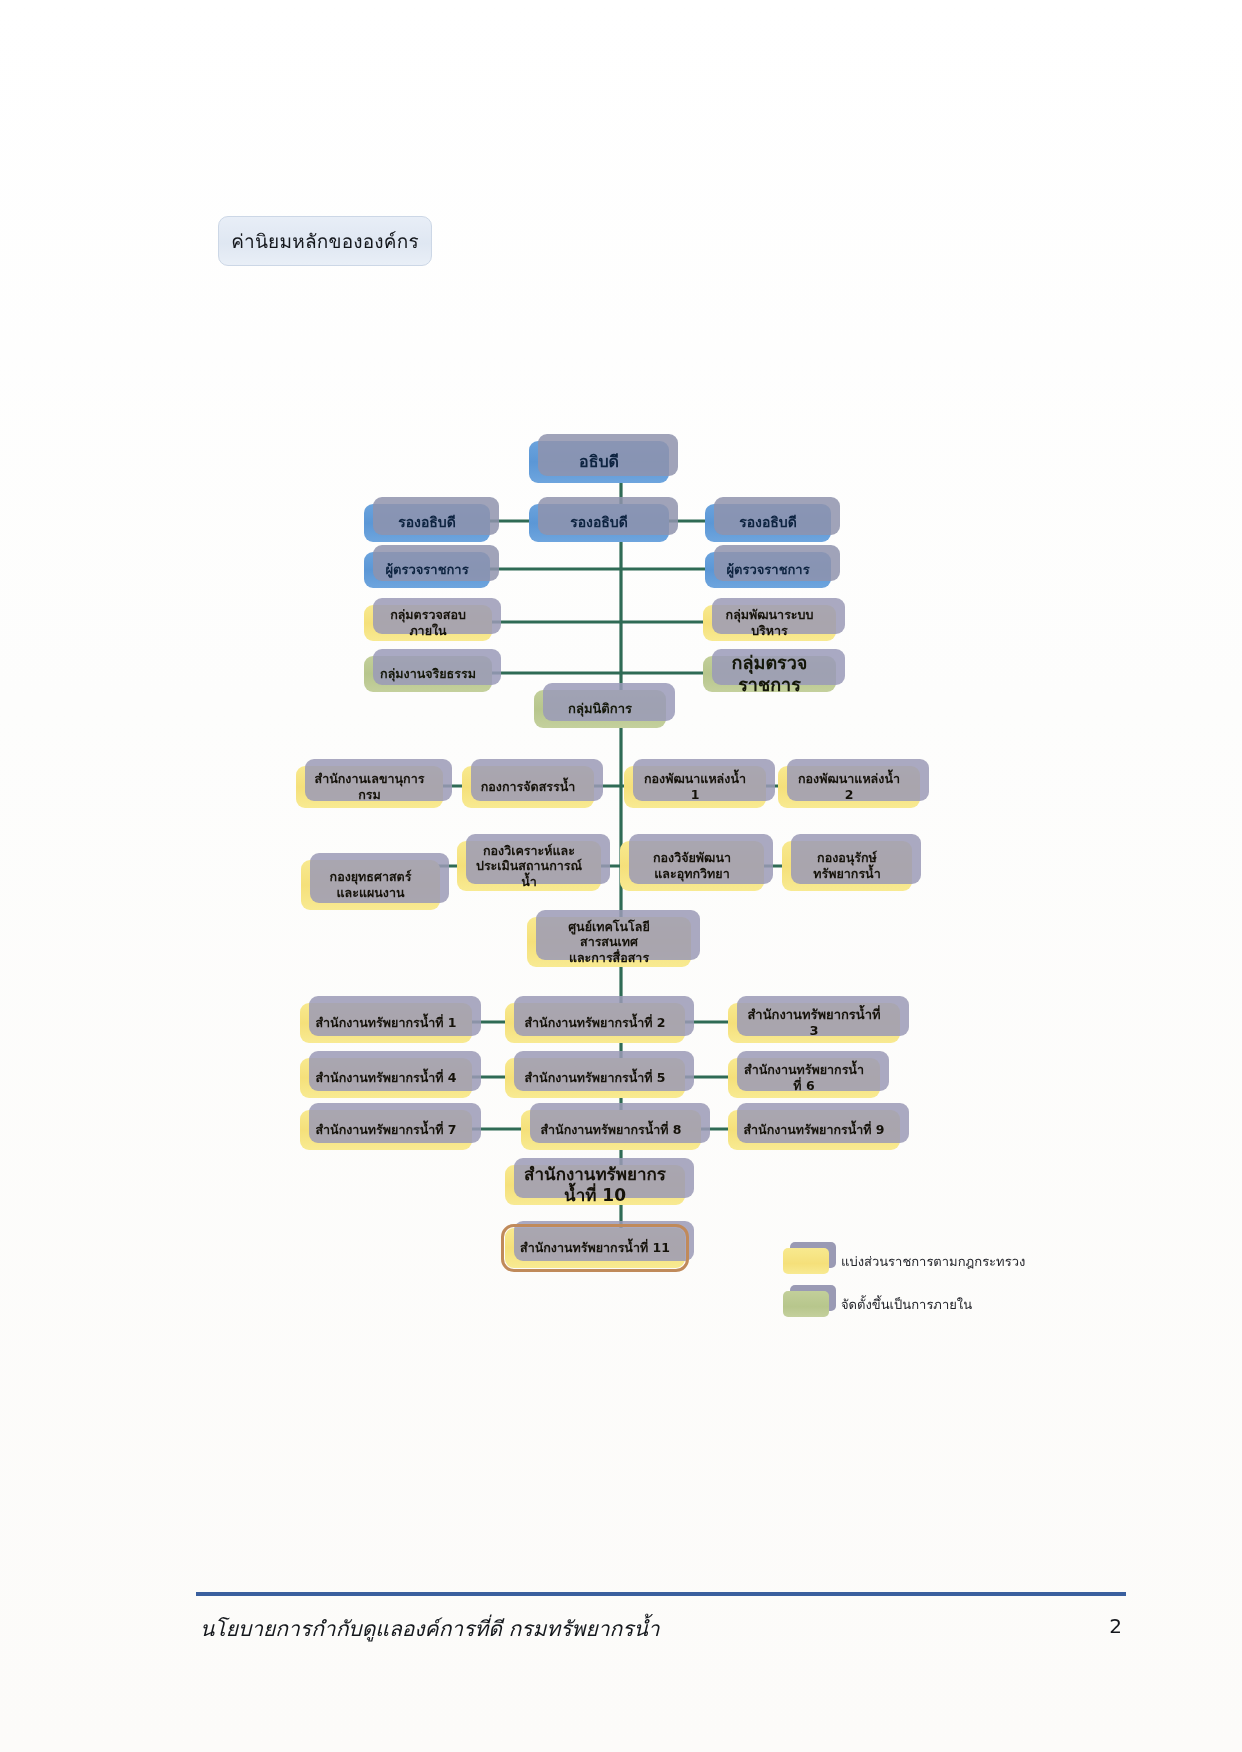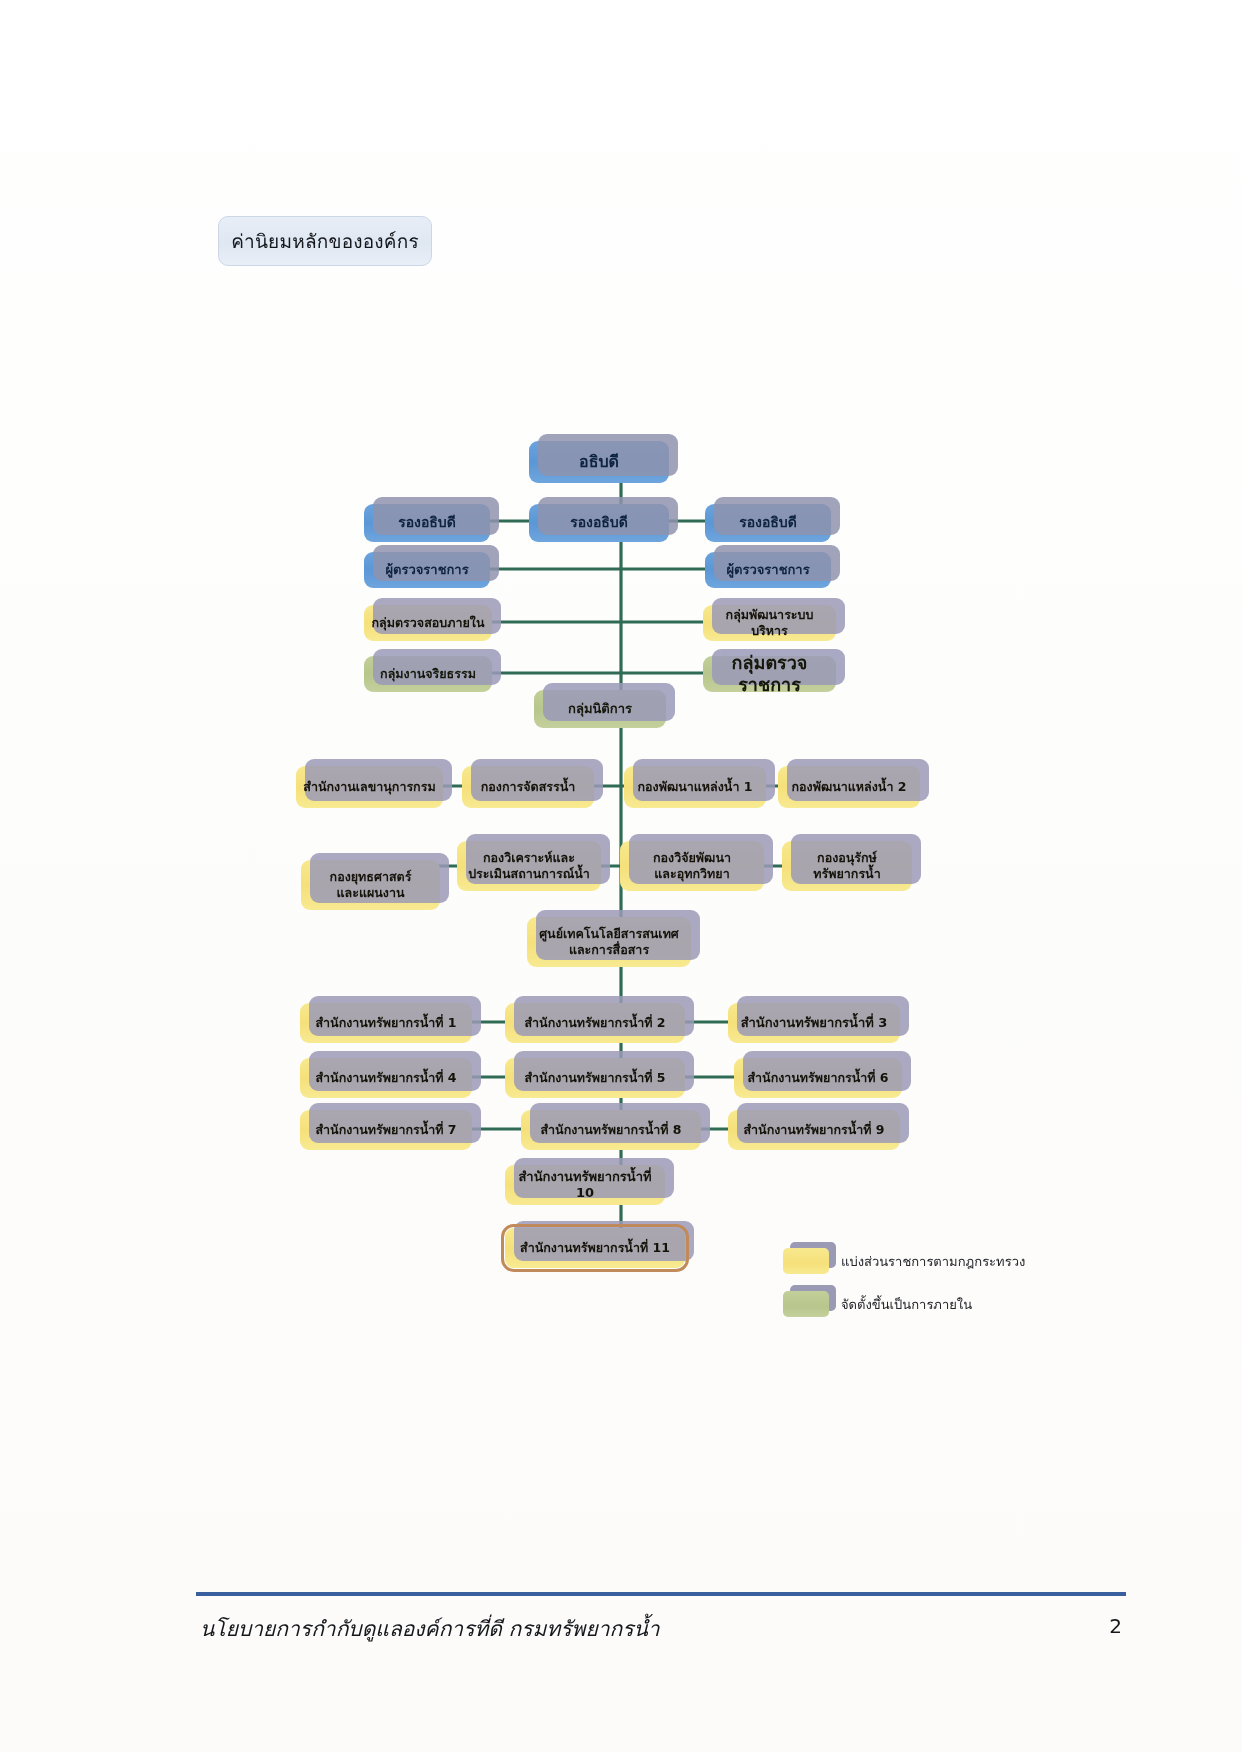--- a/index.html
+++ b/index.html
@@ -92,21 +92,21 @@
   
   .node {
     position: absolute;
     box-sizing: border-box;
     border-radius: 9px;
     display: flex;
     align-items: center;
     justify-content: center;
     text-align: center;
     line-height: 1.25;
-    padding: 2px 6px;
+    padding: 2px 14px;
     z-index: 5;
   }
   .node .lbl {
     display: block;
     width: 100%;
     white-space: pre-line;
   }
   
   .node::before {
     content: "";
@@ -322,35 +322,35 @@
     <div class="node yellow" style="left:728px; top:1003px; width:172px; height:40px; font-size:13px;">
       <span class="lbl">สำนักงานทรัพยากรน้ำที่ 3</span>
     </div>
 
     <div class="node yellow" style="left:300px; top:1058px; width:172px; height:40px; font-size:12.5px;">
       <span class="lbl">สำนักงานทรัพยากรน้ำที่ 4</span>
     </div>
     <div class="node yellow" style="left:505px; top:1058px; width:180px; height:40px; font-size:12.5px;">
       <span class="lbl">สำนักงานทรัพยากรน้ำที่ 5</span>
     </div>
-    <div class="node yellow" style="left:728px; top:1058px; width:168px; height:40px; font-size:12.5px;margin-left:6px;">
+    <div class="node yellow" style="left:728px; top:1058px; width:152px; height:40px; font-size:12.5px;">
       <span class="lbl">สำนักงานทรัพยากรน้ำที่ 6</span>
     </div>
 
     <div class="node yellow" style="left:300px; top:1110px; width:172px; height:40px; font-size:12.5px;">
       <span class="lbl">สำนักงานทรัพยากรน้ำที่ 7</span>
     </div>
     <div class="node yellow" style="left:505px; top:1110px; width:180px; height:40px; font-size:12.5px;margin-left:16px;">
       <span class="lbl">สำนักงานทรัพยากรน้ำที่ 8</span>
     </div>
     <div class="node yellow" style="left:728px; top:1110px; width:172px; height:40px; font-size:12.5px;">
       <span class="lbl">สำนักงานทรัพยากรน้ำที่ 9</span>
     </div>
 
-    <div class="node yellow" style="left:505px; top:1165px; width:160px; height:40px; font-size:13px;">
+    <div class="node yellow" style="left:505px; top:1165px; width:180px; height:40px; font-size:17px;">
       <span class="lbl">สำนักงานทรัพยากรน้ำที่ 10</span>
     </div>
 
     <div class="node yellow highlight" style="left:505px; top:1228px; width:180px; height:40px; font-size:12.5px;">
       <span class="lbl">สำนักงานทรัพยากรน้ำที่ 11</span>
     </div>
 
     <div class="legend-item" style="left:783px; top:1248px;">
       <div class="legend-swatch yellow"></div>
       <div class="legend-text">แบ่งส่วนราชการตามกฎกระทรวง</div>

